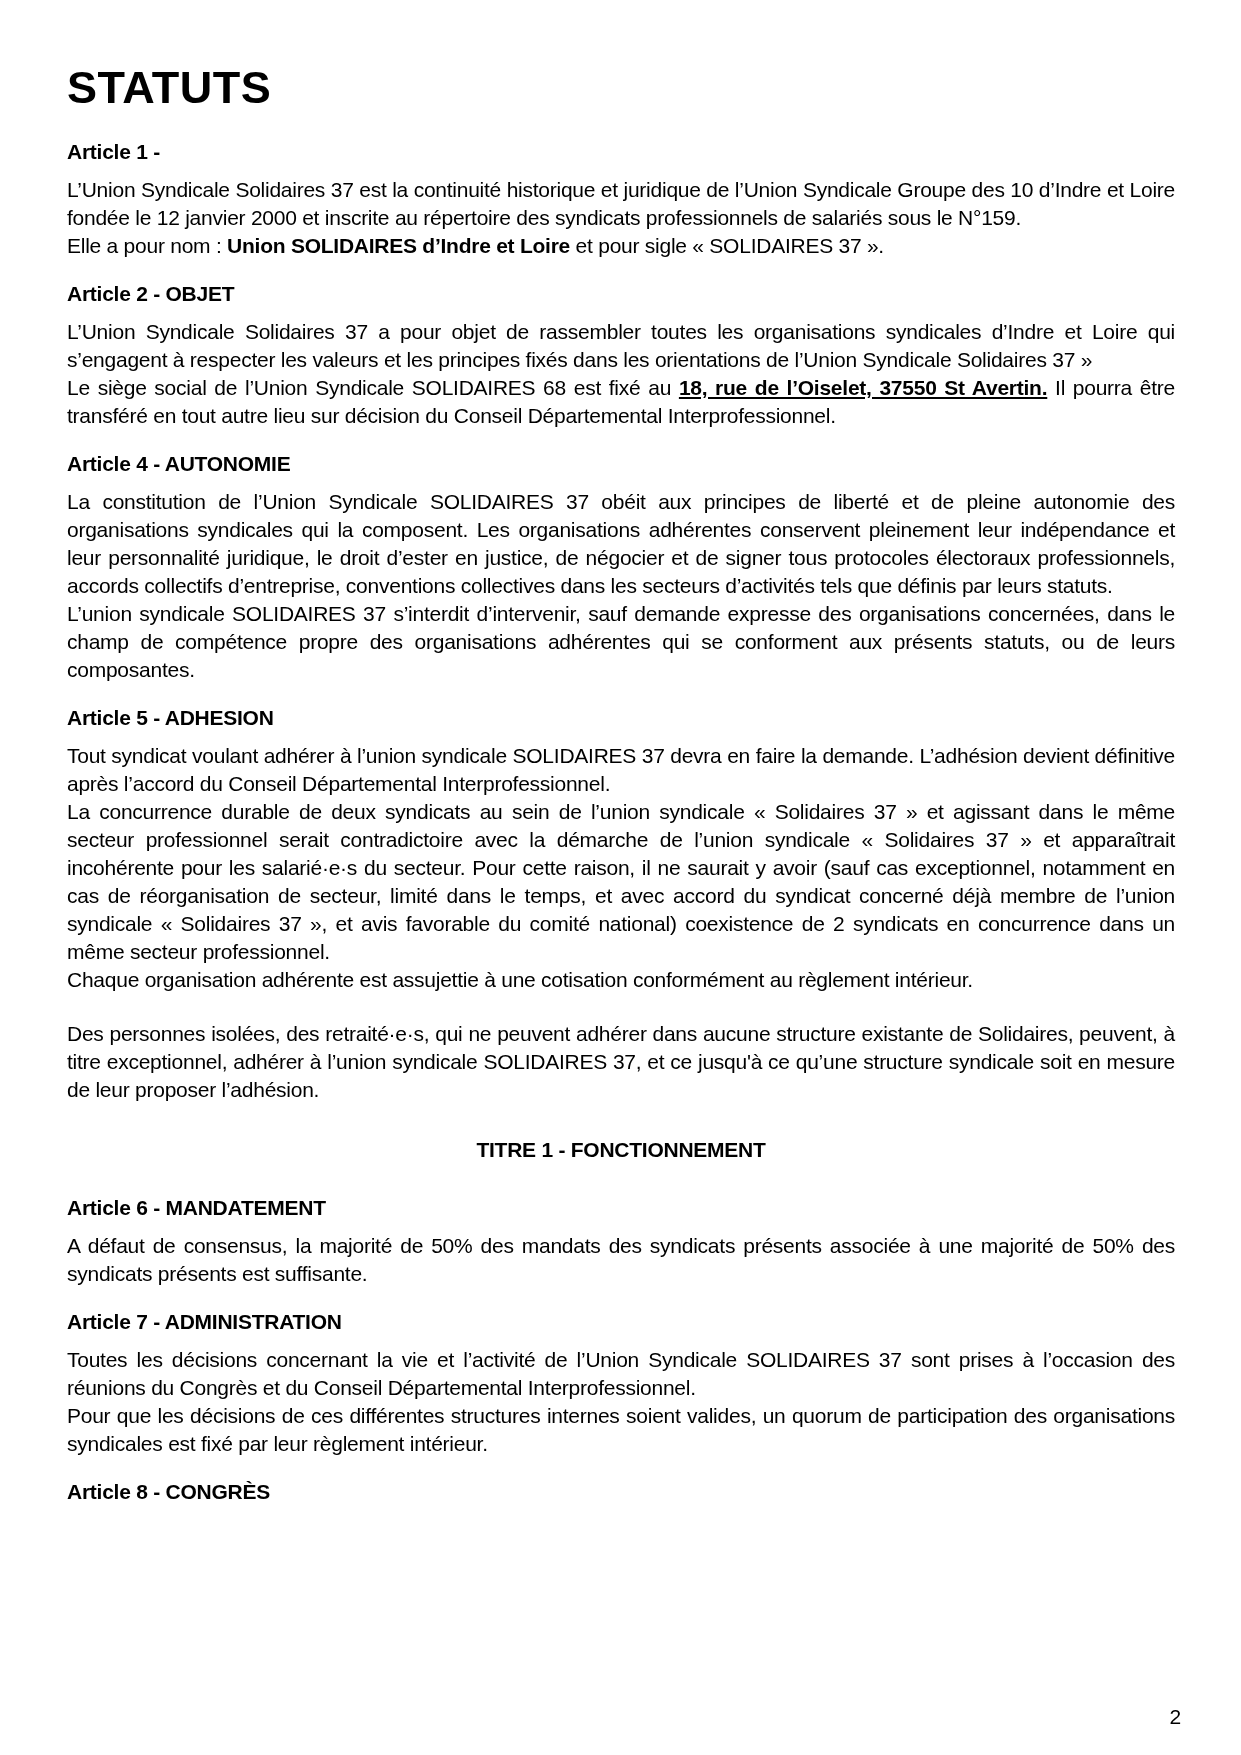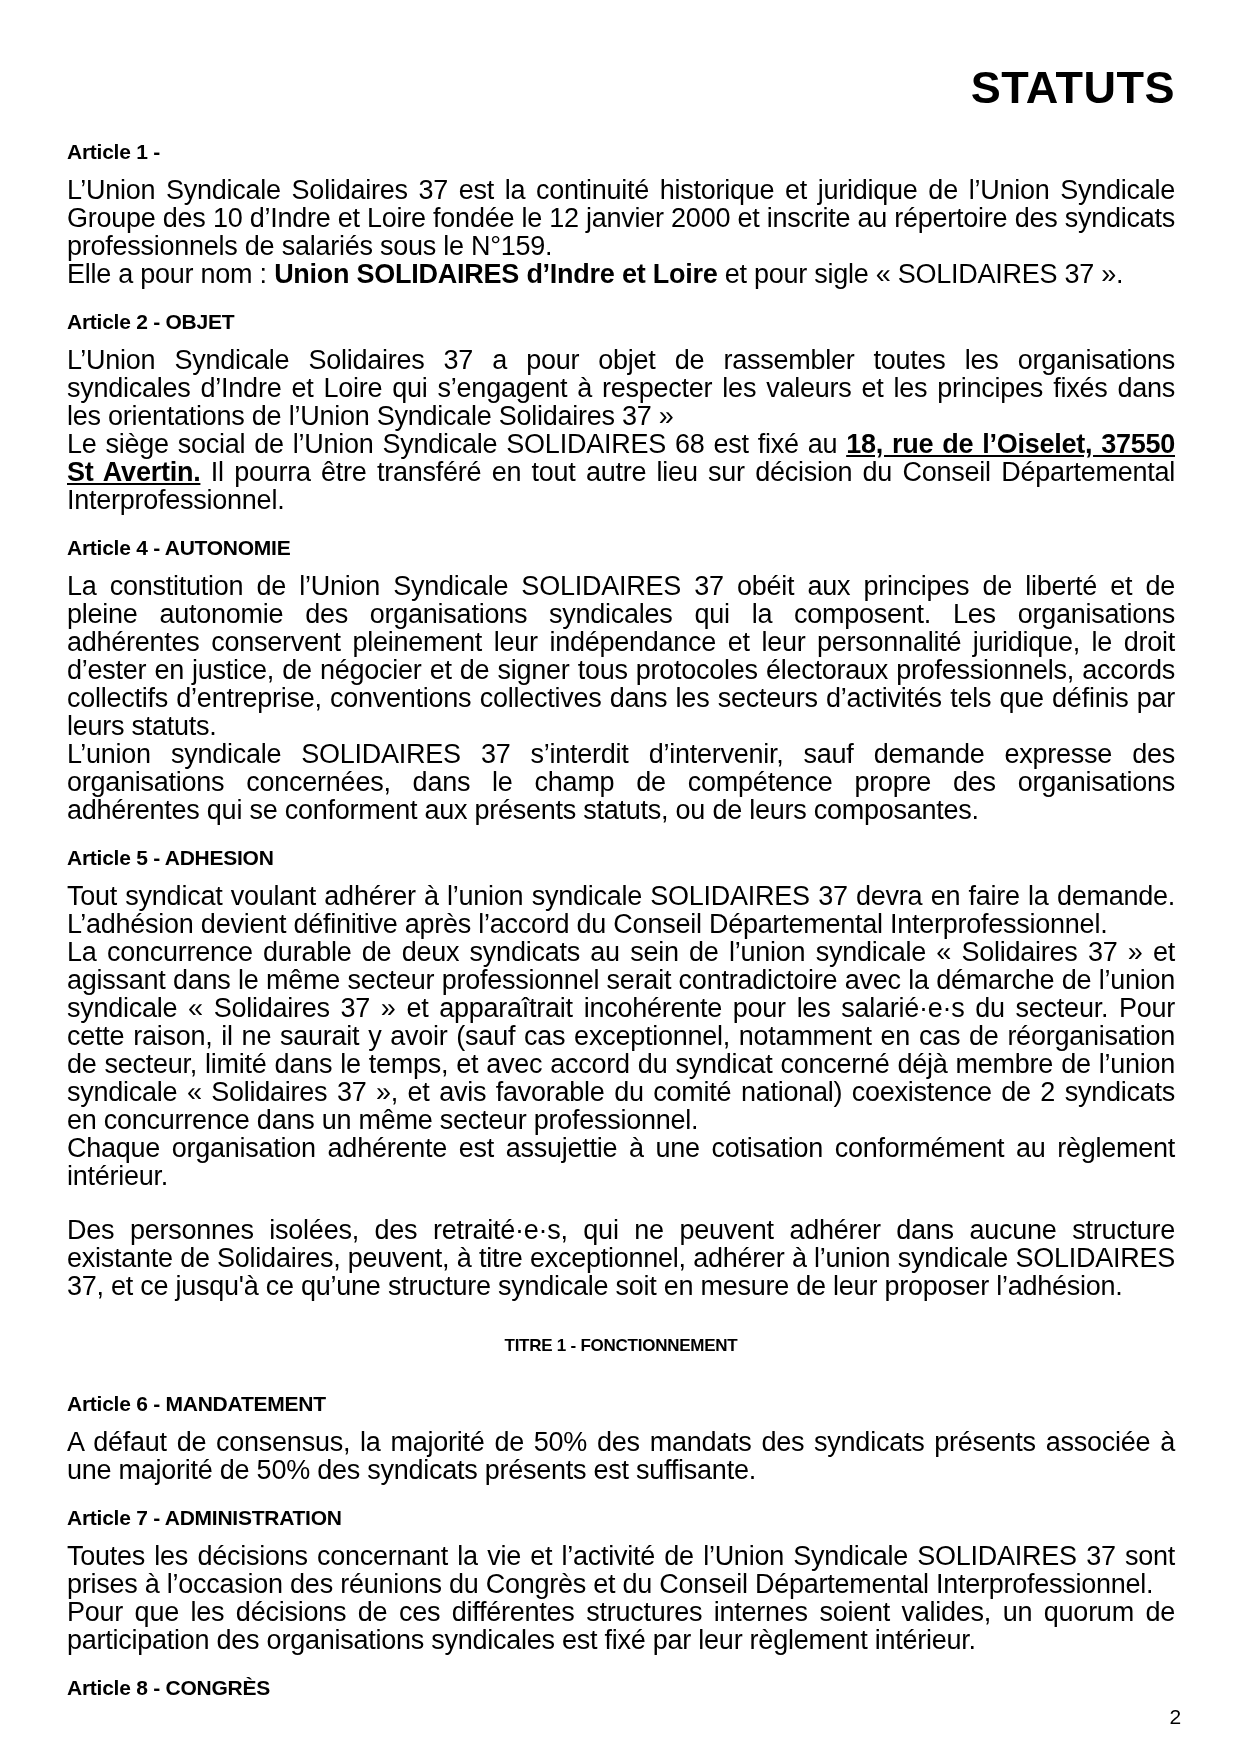--- a/index.html
+++ b/index.html
@@ -9,46 +9,46 @@
     background: #ffffff;
     position: relative;
     box-sizing: border-box;
     padding: 62px 66px 0 67px;
     font-family: "Liberation Sans", sans-serif;
     color: #000000;
     overflow: hidden;
   }
   .doc-title {
     margin: 0 0 26px 0;
-    text-align: right;
+    text-align: left;
     font-size: 45px;
     line-height: 1.15;
     font-weight: 700;
     letter-spacing: 0.5px;
   }
   .doc-body { margin: 0; }
   .article-heading {
     font-size: 21px;
     line-height: 24px;
     font-weight: 700;
     letter-spacing: -0.25px;
     margin: 22px 0 12px 0;
   }
   .doc-body > .article-heading:first-child { margin-top: 0; }
   .title-heading {
-    font-size: 17px;
+    font-size: 21px;
     line-height: 24px;
     font-weight: 700;
     letter-spacing: -0.25px;
     text-align: center;
     margin: 34px 0 34px 0;
   }
   .paragraph {
     margin: 0;
-    font-size: 27px;
+    font-size: 21px;
     line-height: 28px;
     letter-spacing: -0.25px;
     text-align: justify;
   }
   .paragraph.space-before { margin-top: 26px; }
   .bold { font-weight: 700; }
   .underline { text-decoration: underline; font-weight: bold; }
   .page-number {
     position: absolute;
     right: 60px;

